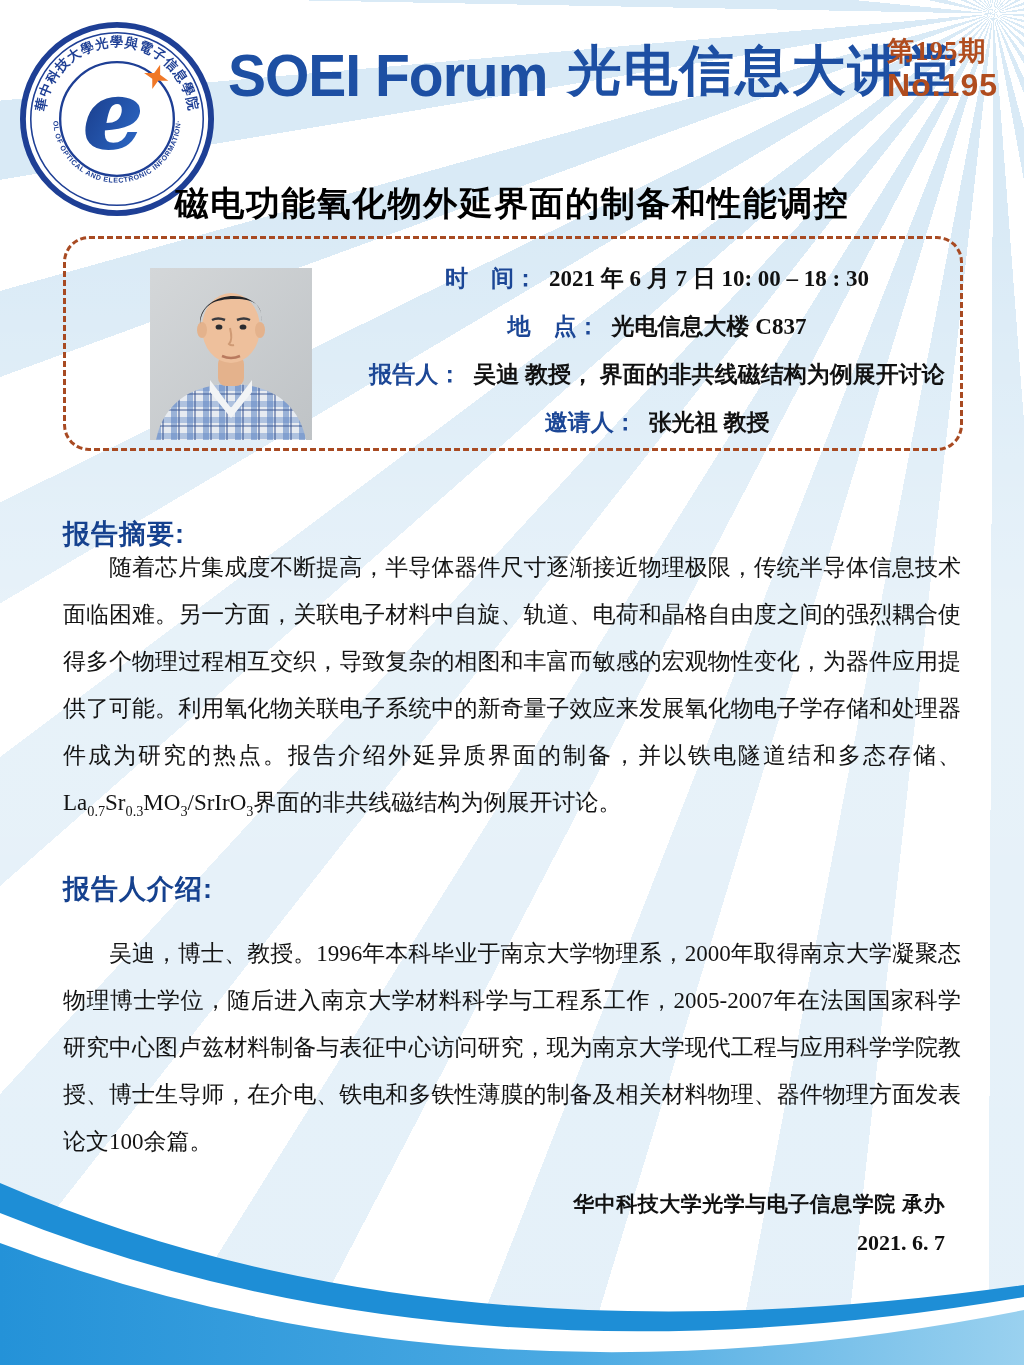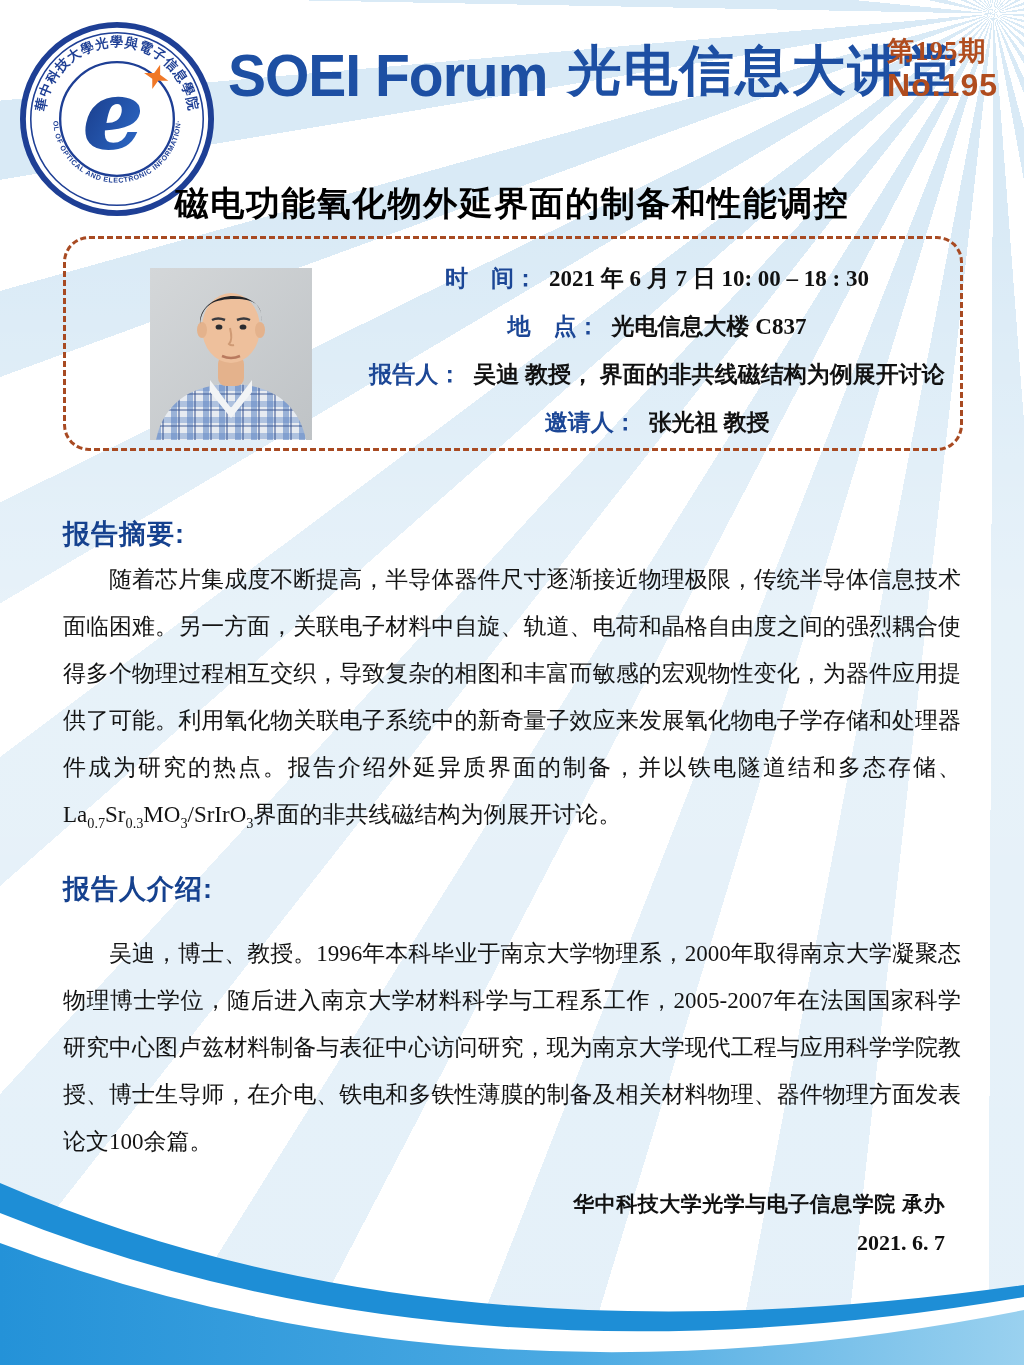--- a/index.html
+++ b/index.html
@@ -64,21 +64,21 @@
   .sec-heading {
     position:absolute; left:63px; font-size:27px; font-weight:bold; color:#15418e; letter-spacing:1px;
   }
   .sec-heading.abstract { top:497px;margin-top:19px; }
   .sec-heading.intro    { top:871px; }
   .para {
     position:absolute; left:63px; width:898px;
     font-size:23px; line-height:47px; text-align:justify; text-indent:2em;
     color:#141414; font-family:"Liberation Serif", serif;
   }
-  .para.abstract { top:556px; }
+  .para.abstract { top:544px; }
   .para.intro    { top:930px; }
   .formula { font-family:"Liberation Serif", serif; }
   .formula sub { font-size:0.62em; }
   
   .footer {
     position:absolute; right:79px; top:1190px; text-align:right; z-index:3;margin-left:31px;
   }
   .footer .organizer { font-size:21px; font-weight:bold; color:#111; letter-spacing:0.5px; }
   .footer .date { margin-top:12px; font-size:22px; font-weight:bold; font-family:"Liberation Serif", serif; }
   

